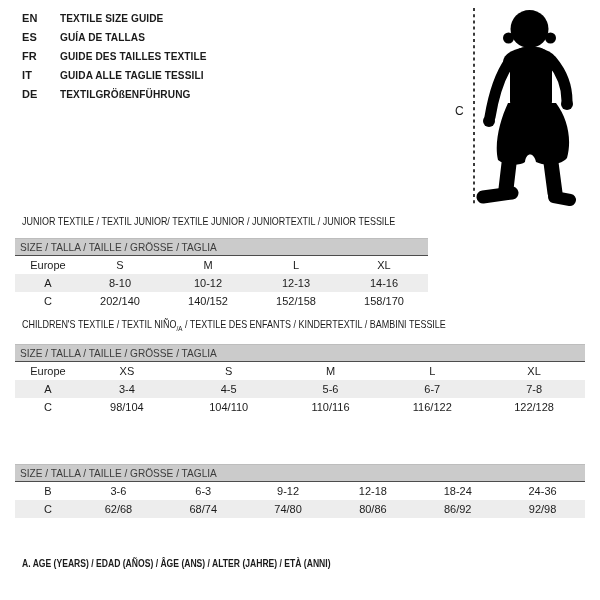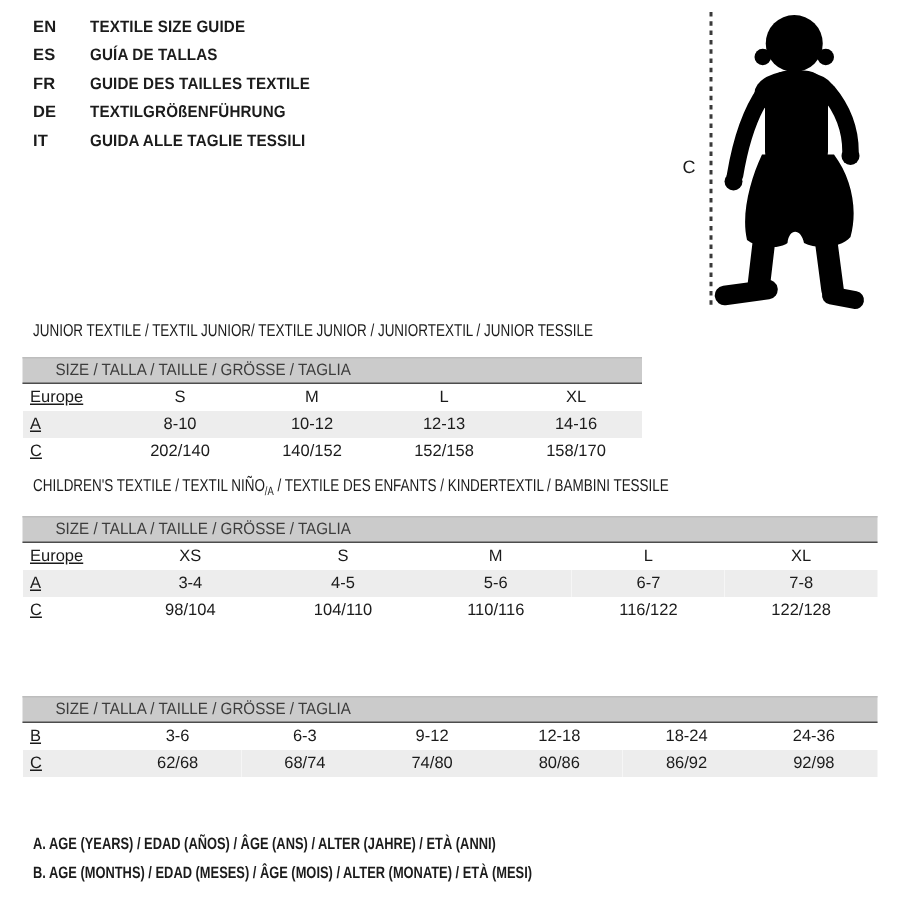--- a/index.html
+++ b/index.html
@@ -24,30 +24,30 @@
   .c-label{left:455px;top:104px;font-size:12px;line-height:14px;}
 
   
   .sec-title{font-size:11.5px;font-weight:normal;line-height:19px;}
   .sec-title sub{font-size:8px;}
 
   
   .size-bar{
     height:18px;box-sizing:border-box;background:#cbcbcb;
     border-top:1px solid #bdbdbd;border-bottom:1px solid #4c4c4c;
-    line-height:16px;color:#3c3c3c;padding-left:22px;font-size:11px;
+    line-height:16px;color:#3c3c3c;padding-left:5px;font-size:11px;
   }
 
   
   table.size-table{border-collapse:collapse;table-layout:fixed;}
   table.size-table td{
     height:18px;line-height:18px;padding:0;margin:0;
     font-size:11px;text-align:center;color:#1b1b1b;white-space:nowrap;overflow:hidden;
   }
-  table.size-table td:first-child{width:56px;text-align:left;padding-left:5px;text-decoration:underline;}
+  table.size-table td:first-child{width:56px;text-align:center;padding-left:5px;}
   table.size-table tr:nth-child(even) td{background:#ededed;}
 
   
   .footnotes{left:22px;top:554px;font-size:11px;font-weight:bold;}
   .footnotes .fline{height:19px;line-height:19px;}
 </style>
 </head>
 <body>
 
 <div class="canvas">
@@ -59,26 +59,26 @@
     </div>
     <div class="lrow">
       <span class="code">ES</span>
       <span class="cond92">GUÍA DE TALLAS</span>
     </div>
     <div class="lrow">
       <span class="code">FR</span>
       <span class="cond92">GUIDE DES TAILLES TEXTILE</span>
     </div>
     <div class="lrow">
+      <span class="code">IT</span>
+      <span class="cond92">GUIDA ALLE TAGLIE TESSILI</span>
+    </div>
+    <div class="lrow">
       <span class="code">DE</span>
       <span class="cond92">TEXTILGRÖßENFÜHRUNG</span>
-    </div>
-    <div class="lrow">
-      <span class="code">IT</span>
-      <span class="cond92">GUIDA ALLE TAGLIE TESSILI</span>
     </div>
   </div>
 
   <div class="abs c-label">C</div>
 
   <svg class="abs" style="left:470px;top:5px;" width="123" height="207" viewBox="0 0 123 207">
     <line x1="4" y1="3" x2="4" y2="199" stroke="#3a3a3a" stroke-width="2" stroke-dasharray="3,3.2"></line>
     <g>
       <g fill="#000000">
         <circle cx="59.5" cy="24" r="19"></circle>
@@ -191,18 +191,15 @@
           <td>86/92</td>
           <td>92/98</td>
         </tr>
       </tbody>
   </table>
 
   <div class="abs footnotes">
     <div class="fline">
       <span class="cond">A. AGE (YEARS) / EDAD (AÑOS) / ÂGE (ANS) / ALTER (JAHRE) / ETÀ (ANNI)</span>
     </div>
-    <div class="fline">
-      <span class="cond">B. AGE (MONTHS) / EDAD (MESES) / ÂGE (MOIS) / ALTER (MONATE) / ETÀ (MESI)</span>
-    </div>
   </div>
 
 </div>
 
 </body></html>

